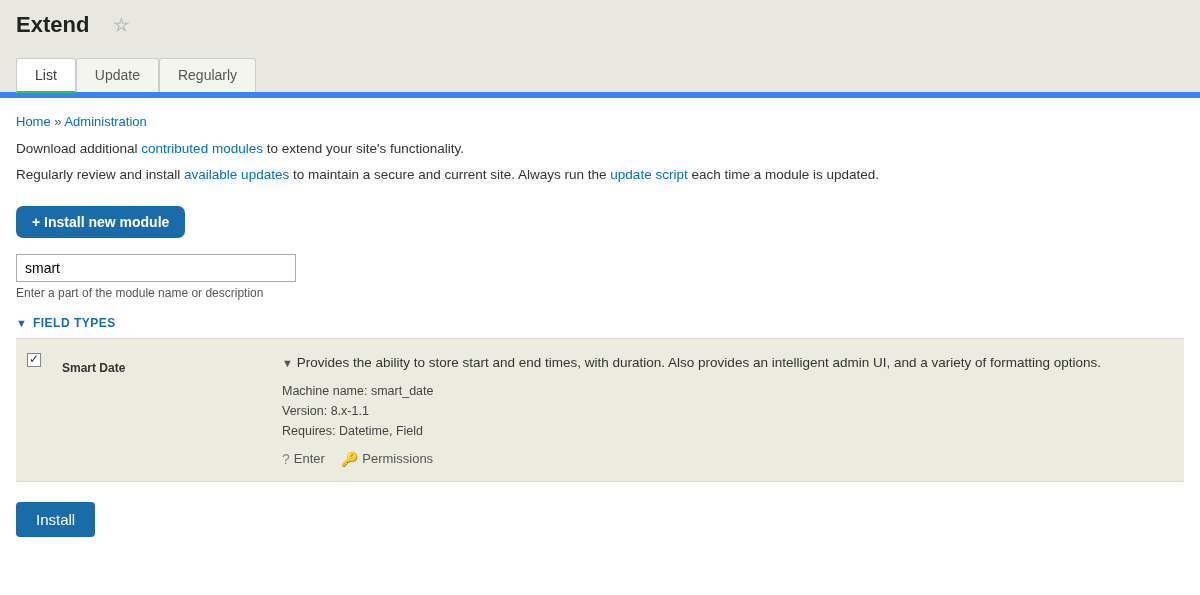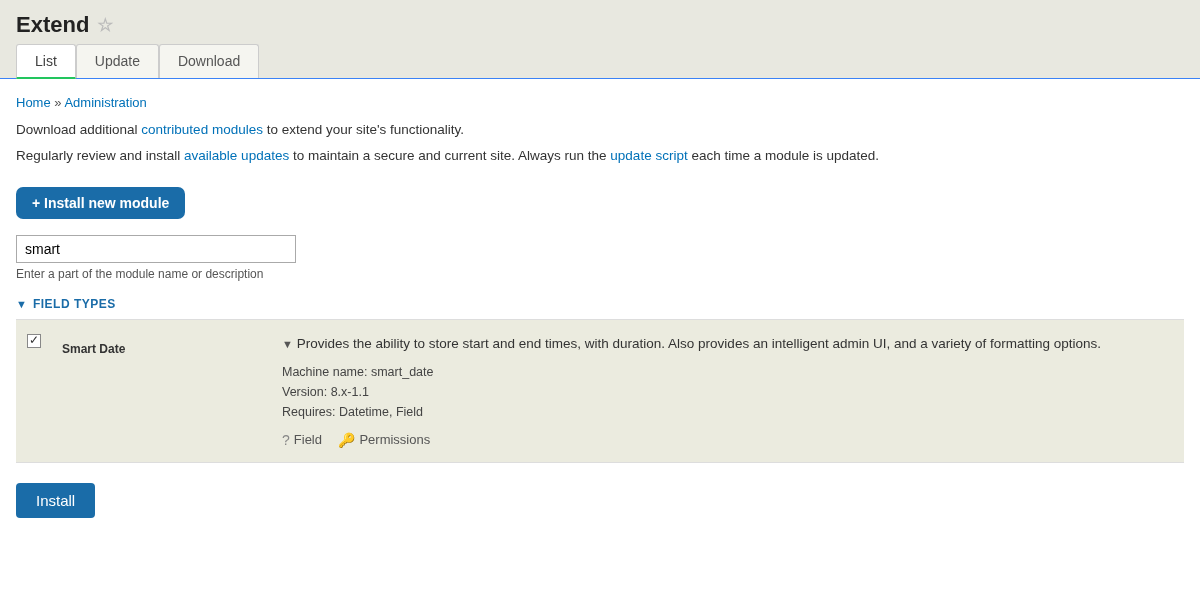--- a/index.html
+++ b/index.html
@@ -17,24 +17,24 @@
       padding: 0;
     }
     .page-header {
       background: #e8e8e0;
       padding: 12px 16px 0 16px;
     }
     .page-title {
       font-size: 22px;
       font-weight: bold;
       color: #222;
-      margin-bottom: 6px;
+      margin-bottom: 20px;
       display: flex;
       align-items: center;
-      gap: 8px;
+      gap: 24px;
     }
     .star-icon {
       color: #bbb;
       font-size: 18px;
       cursor: pointer;
     }
     .tabs {
       display: flex;
       gap: 0;
       margin-top: 4px;
@@ -53,21 +53,21 @@
     .tab.active {
       background: #fff;
       color: #404040;
       font-weight: normal;
       border-bottom: 2px solid #22c55e;
       margin-bottom: -1px;
       z-index: 1;
     }
     .content-area {
       background: #fff;
-      border-top: 1px solid #3b82f6;
+      border-top: 6px solid #3b82f6;
       padding: 16px 16px 24px 16px;
     }
     .breadcrumb {
       margin-bottom: 10px;
       font-size: 13px;
     }
     .breadcrumb a {
       color: #0071b8;
       text-decoration: none;
     }
@@ -221,21 +221,21 @@
 <div class="page-wrapper">
 
   <div class="page-header">
     <div class="page-title">
       <span>Extend</span>
       <span class="star-icon">☆</span>
     </div>
     <div class="tabs">
       <a class="tab active">List</a>
       <a class="tab">Update</a>
-      <a class="tab">Download</a>
+      <a class="tab">Regularly</a>
     </div>
   </div>
 
   <div class="content-area">
 
     
     <div class="breadcrumb">
       <a>Home</a>
       <span> » </span>
       <a>Administration</a>
@@ -280,21 +280,21 @@
               <span>Provides the ability to store start and end times, with duration. Also provides an intelligent admin UI, and a variety of formatting options.</span>
             </div>
             <div class="module-meta">
               <div>Machine name: smart_date</div>
               <div>Version: 8.x-1.1</div>
               <div>Requires: Datetime, Field</div>
             </div>
             <div class="module-links">
               <a class="module-link">
                 <span class="link-icon">?</span>
-                <span>Field</span>
+                <span>Enter</span>
               </a>
               <a class="module-link">
                 <span class="link-icon">🔑</span>
                 <span>Permissions</span>
               </a>
             </div>
           </td>
         </tr>
       </tbody>
     </table>

